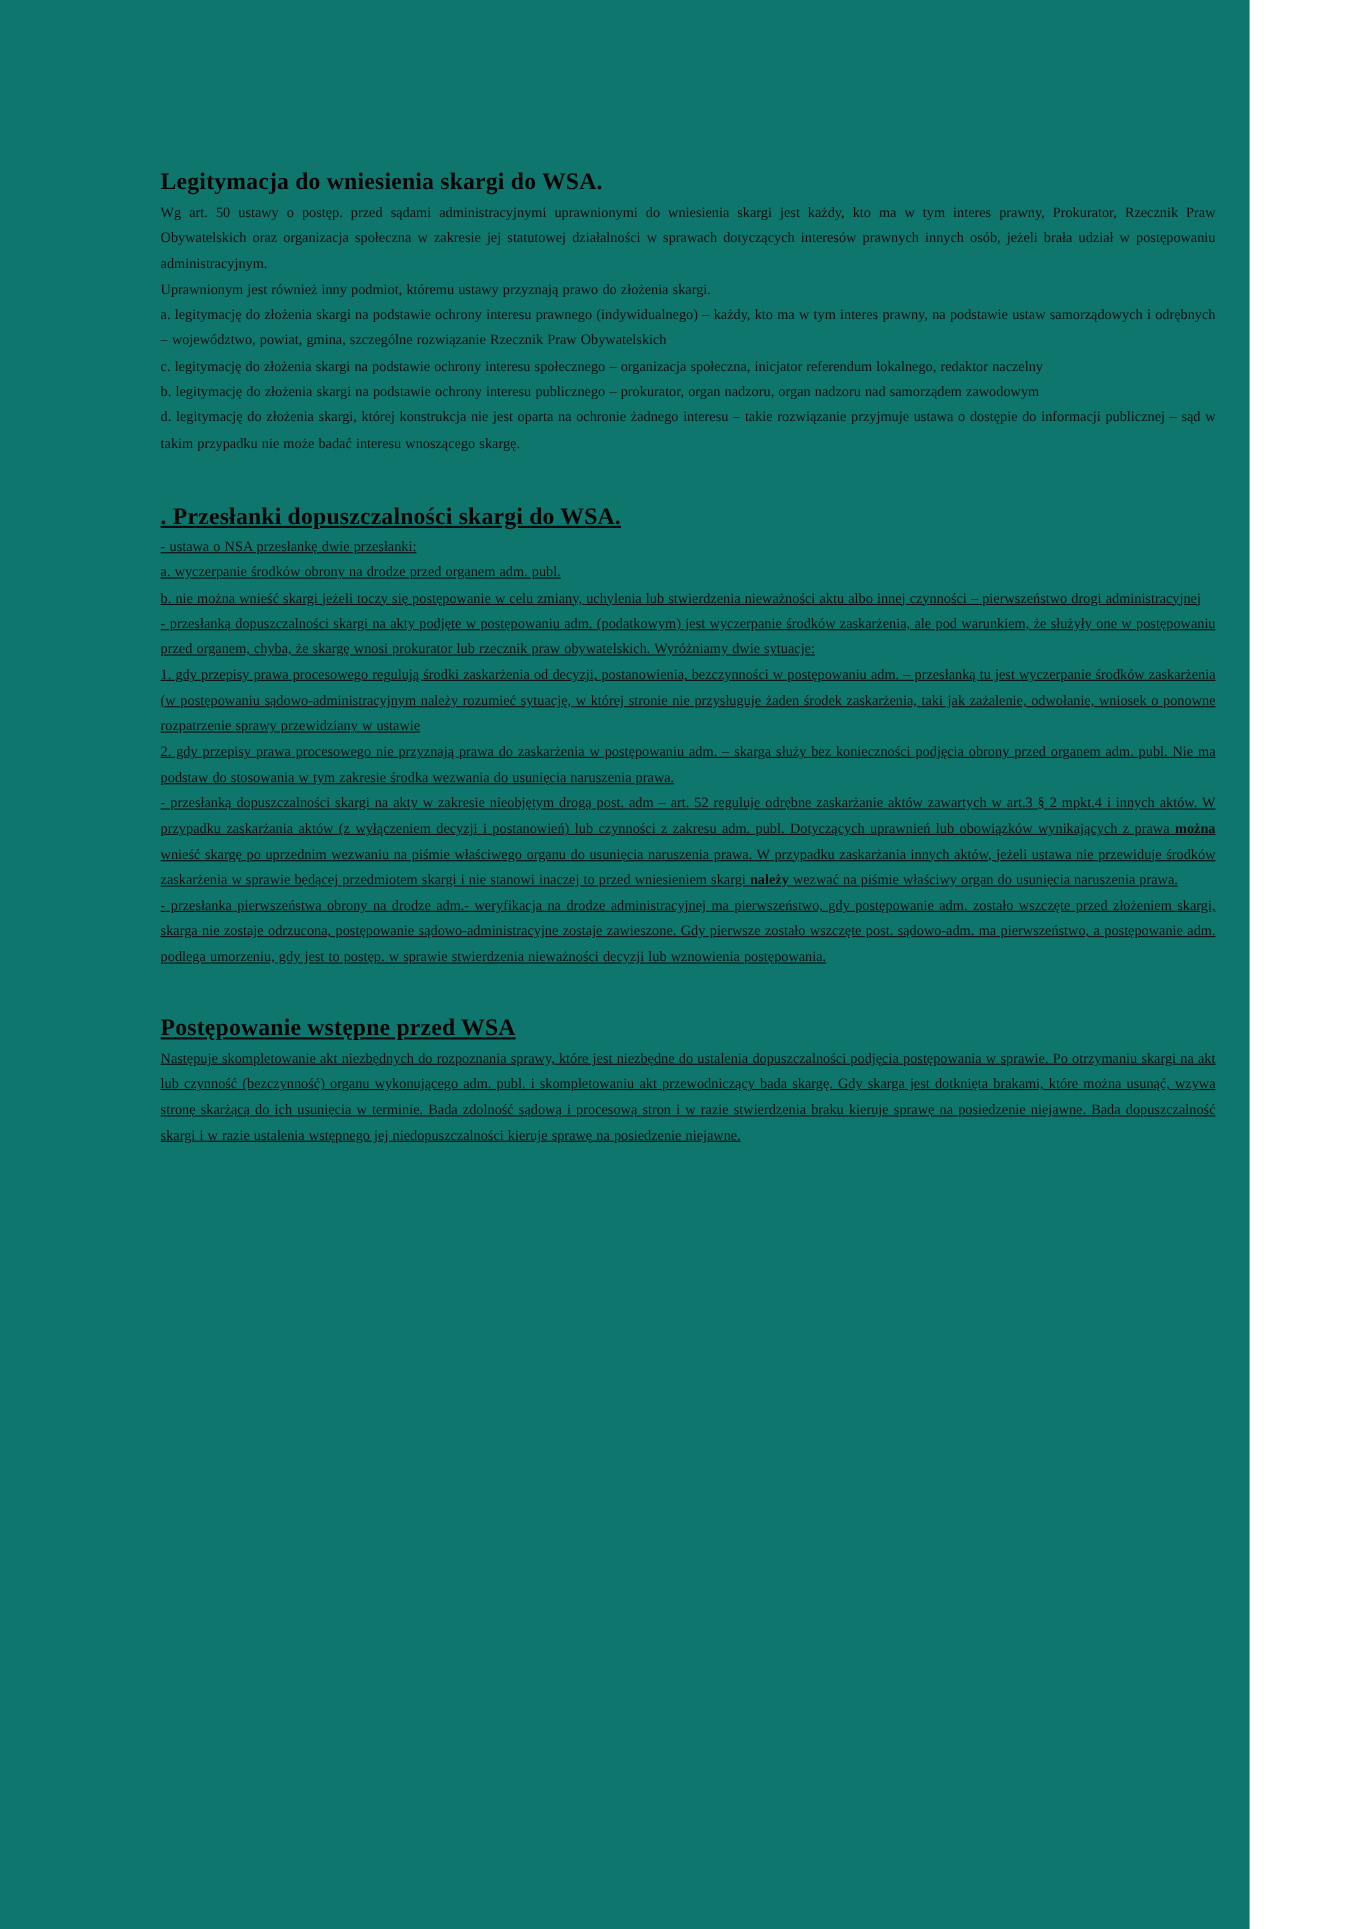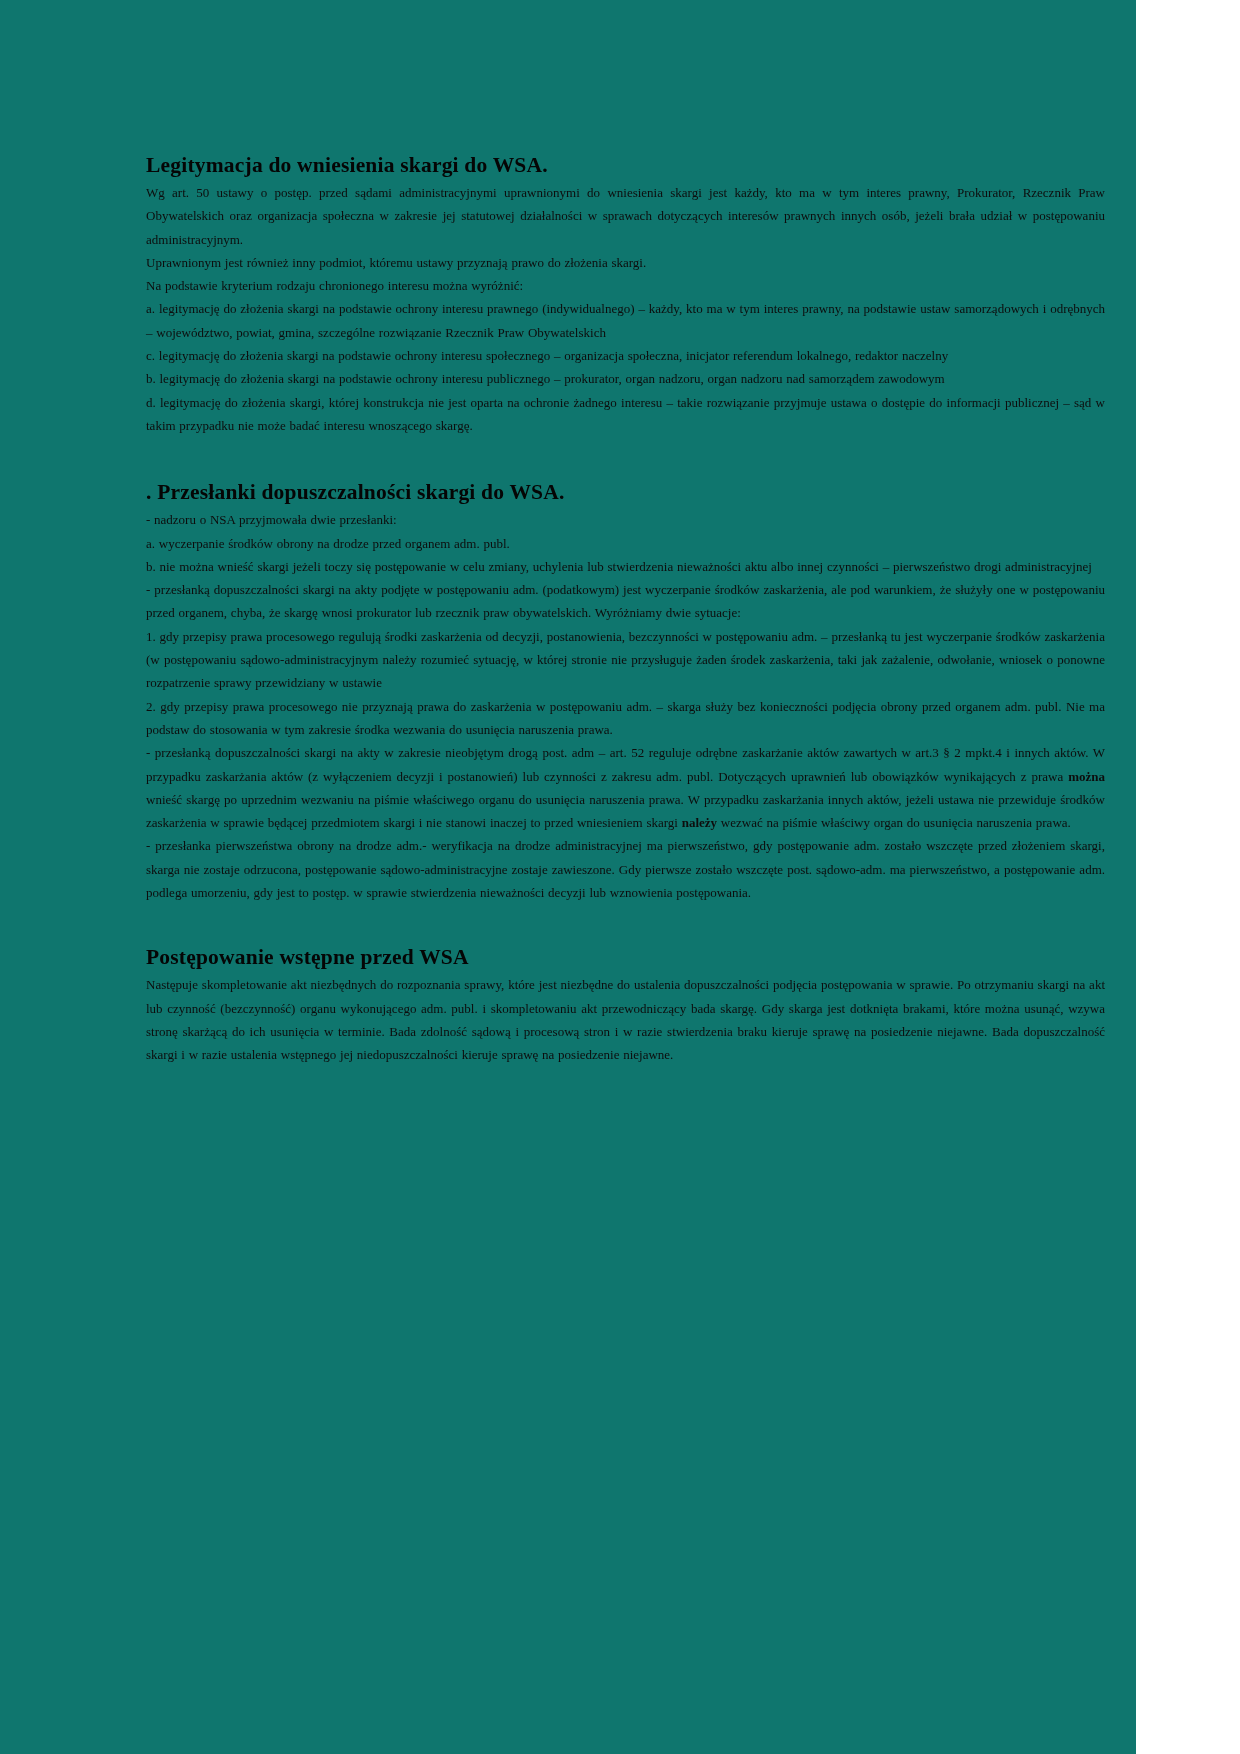--- a/index.html
+++ b/index.html
@@ -17,21 +17,21 @@
     overflow: hidden;
     box-sizing: border-box;
   }
   .content {
     position: absolute;
     top: 152px;
     left: 146px;
     width: 959px;
   }
   .doc-section { margin: 0; }
-  .doc-section + .doc-section { margin-top: 42px; }
+  .doc-section + .doc-section { margin-top: 42px; text-decoration: underline; }
   .doc-section.last { margin-top: 40px; }
   .heading {
     font-size: 21.5px;
     line-height: 27px;
     font-weight: bold;
     margin: 0 0 2px 0;
     color: #050505;
     letter-spacing: 0.2px;
   }
   .para {
@@ -45,29 +45,28 @@
 </style>
 </head>
 <body>
 
 <div class="page">
   <div class="content">
       <section class="doc-section">
         <h2 class="heading">Legitymacja do wniesienia skargi do WSA.</h2>
         <p class="para"><span>Wg art. 50 ustawy o postęp. przed sądami administracyjnymi uprawnionymi do wniesienia skargi jest każdy, kto ma w tym interes prawny, Prokurator, Rzecznik Praw Obywatelskich oraz organizacja społeczna w zakresie jej statutowej działalności w sprawach dotyczących interesów prawnych innych osób, jeżeli brała udział w postępowaniu administracyjnym.</span></p>
         <p class="para"><span>Uprawnionym jest również inny podmiot, któremu ustawy przyznają prawo do złożenia skargi.</span></p>
-        <p class="para"><span>Na podstawie kryterium rodzaju chronionego interesu można wyróżnić:</span></p>
         <p class="para"><span>a. legitymację do złożenia skargi na podstawie ochrony interesu prawnego (indywidualnego) – każdy, kto ma w tym interes prawny, na podstawie ustaw samorządowych i odrębnych – województwo, powiat, gmina, szczególne rozwiązanie Rzecznik Praw Obywatelskich</span></p>
         <p class="para"><span>c. legitymację do złożenia skargi na podstawie ochrony interesu społecznego – organizacja społeczna, inicjator referendum lokalnego, redaktor naczelny</span></p>
         <p class="para"><span>b.  legitymację do złożenia skargi na podstawie ochrony interesu publicznego – prokurator, organ nadzoru, organ nadzoru nad samorządem zawodowym</span></p>
         <p class="para"><span>d. legitymację do złożenia skargi, której konstrukcja nie jest oparta na ochronie żadnego interesu – takie rozwiązanie przyjmuje ustawa o dostępie do informacji publicznej – sąd w takim przypadku nie może badać interesu wnoszącego skargę.</span></p>
       </section>
       <section class="doc-section">
         <h2 class="heading">. Przesłanki dopuszczalności skargi do WSA.</h2>
-        <p class="para"><span>- nadzoru o NSA przyjmowała dwie przesłanki:</span></p>
+        <p class="para"><span>- ustawa o NSA przesłankę dwie przesłanki:</span></p>
         <p class="para"><span>a. wyczerpanie środków obrony na drodze przed organem adm. publ.</span></p>
         <p class="para"><span>b. nie można wnieść skargi jeżeli toczy się postępowanie w celu zmiany, uchylenia lub stwierdzenia nieważności aktu albo innej czynności – pierwszeństwo drogi administracyjnej</span></p>
         <p class="para"><span>- przesłanką dopuszczalności skargi na akty podjęte w postępowaniu adm. (podatkowym) jest wyczerpanie środków zaskarżenia, ale pod warunkiem, że służyły one w postępowaniu przed organem, chyba, że skargę wnosi prokurator lub rzecznik praw obywatelskich. Wyróżniamy dwie sytuacje:</span></p>
         <p class="para"><span>1. gdy przepisy prawa procesowego regulują środki zaskarżenia od decyzji, postanowienia, bezczynności w postępowaniu adm. – przesłanką tu jest wyczerpanie środków zaskarżenia (w postępowaniu sądowo-administracyjnym należy rozumieć sytuację, w której stronie nie przysługuje żaden środek zaskarżenia, taki jak zażalenie, odwołanie, wniosek o ponowne rozpatrzenie sprawy przewidziany w ustawie</span></p>
         <p class="para"><span>2. gdy przepisy prawa procesowego nie przyznają prawa do zaskarżenia w postępowaniu adm. – skarga służy bez konieczności podjęcia obrony przed organem adm. publ. Nie ma podstaw do stosowania w tym zakresie środka wezwania do usunięcia naruszenia prawa.</span></p>
         <p class="para"><span>- przesłanką dopuszczalności skargi na akty w zakresie nieobjętym drogą post. adm – art. 52 reguluje odrębne zaskarżanie aktów zawartych w art.3 § 2 mpkt.4 i innych aktów. W przypadku zaskarżania aktów (z wyłączeniem decyzji i postanowień) lub czynności z zakresu adm. publ. Dotyczących uprawnień lub obowiązków wynikających z prawa </span><span class="b">można</span><span> wnieść skargę po uprzednim wezwaniu na piśmie właściwego organu do usunięcia naruszenia prawa. W przypadku zaskarżania innych aktów, jeżeli ustawa nie przewiduje środków zaskarżenia w sprawie będącej przedmiotem skargi i nie stanowi inaczej to przed wniesieniem skargi </span><span class="b">należy</span><span> wezwać na piśmie właściwy organ do usunięcia naruszenia prawa.</span></p>
         <p class="para"><span>- przesłanka pierwszeństwa obrony na drodze adm.- weryfikacja na drodze administracyjnej ma pierwszeństwo, gdy postępowanie adm. zostało wszczęte przed złożeniem skargi, skarga nie zostaje odrzucona, postępowanie sądowo-administracyjne zostaje zawieszone. Gdy pierwsze zostało wszczęte post. sądowo-adm. ma pierwszeństwo, a postępowanie adm. podlega umorzeniu, gdy jest to postęp. w sprawie stwierdzenia nieważności decyzji lub wznowienia postępowania.</span></p>
       </section>
       <section class="doc-section last">
         <h2 class="heading">Postępowanie wstępne przed WSA</h2>

